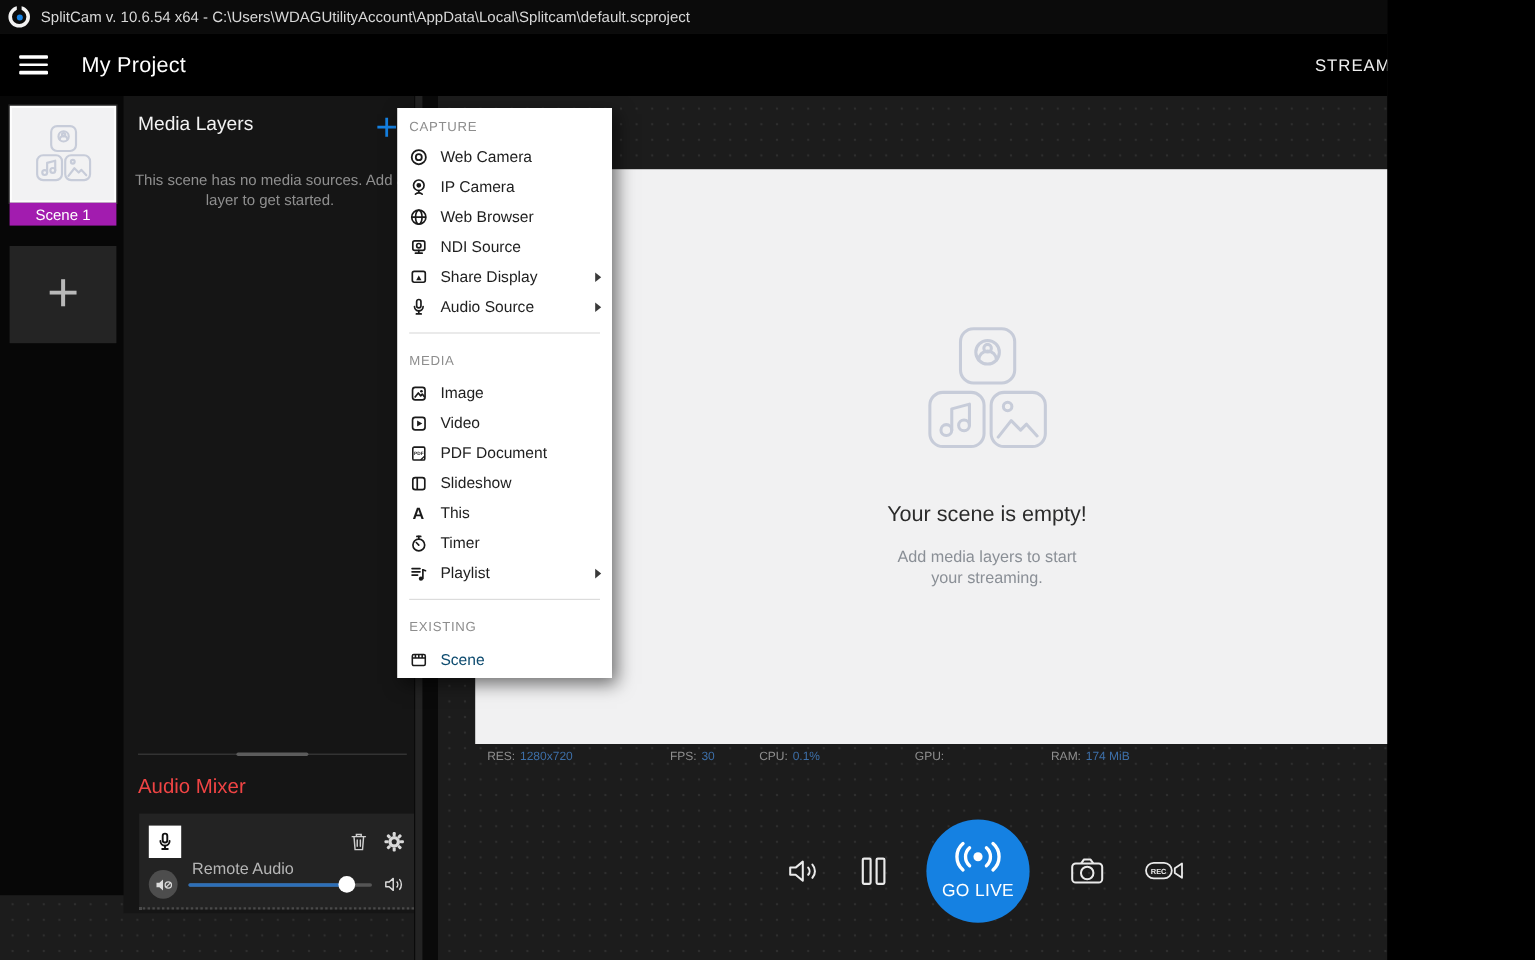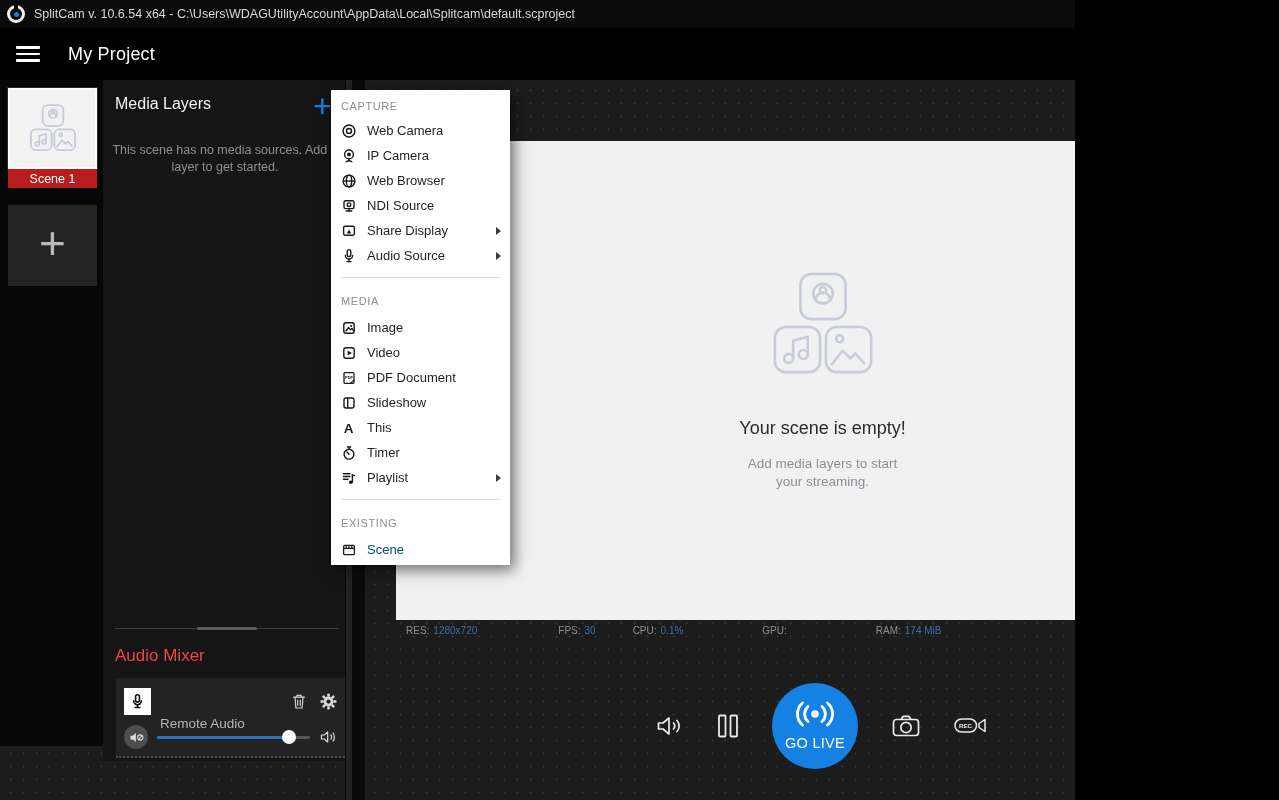--- a/index.html
+++ b/index.html
@@ -1,18 +1,18 @@
 <!DOCTYPE html>
 <html><head>
 <meta charset="utf-8">
 <style>
   * { margin:0; padding:0; box-sizing:border-box; }
   html,body { width:1279px; height:800px; background:#000; overflow:hidden; }
   body { font-family:"Liberation Sans", sans-serif; -webkit-font-smoothing:antialiased; }
-  .app { position:relative; width:1075px; height:800px; overflow:hidden;
+  .app { position:relative; width:1156px; height:800px; overflow:hidden;
          background-color:#1c1c1c;
          background-image:radial-gradient(circle, #2e2e2e 1.1px, transparent 1.3px);
          background-size:13px 13px; background-position:4px 6px; }
 
   
   .titlebar { position:absolute; left:0; top:0; width:1279px; height:28px; background:#0b0b0b;
               display:flex; align-items:center; z-index:60; }
   .app-logo { width:18px; height:18px; margin:0 9px 0 7px; position:relative; flex:none; }
   .app-logo .ring { position:absolute; inset:0; border:3px solid #f2f2f2; border-radius:50%; }
   .app-logo .notch { position:absolute; left:7px; top:-1px; width:4px; height:5px; background:#0b0b0b; }
@@ -27,21 +27,21 @@
   .hamburger { width:24px; margin-left:16px; display:flex; flex-direction:column; gap:4px; cursor:pointer; }
   .hamburger span { display:block; height:2.6px; background:#fff; border-radius:1px; }
   .project-title { color:#fff; font-size:18px; margin-left:28px; letter-spacing:.2px; }
   .stream-settings { margin-left:auto; margin-right:16px; display:flex; align-items:center; gap:12px; cursor:pointer; }
   .stream-settings .ss-label { color:#eee; font-size:14px; letter-spacing:.8px;text-align:center; }
 
   
   .scenes { position:absolute; left:0; top:80px; width:103px; height:666px; background:#070707; z-index:5; }
   .scene-thumb { position:absolute; left:8px; top:8px; width:89px; height:81px; background:#f2f2f3;
                  border:2px solid #fdfdfd; outline:1px solid #2a2a2a; display:flex; align-items:center; justify-content:center; cursor:pointer; }
-  .scene-label { position:absolute; left:8px; top:89px; width:89px; height:19px; background:#b91c1c; color:#fff;
+  .scene-label { position:absolute; left:8px; top:89px; width:89px; height:19px; background:#a21caf; color:#fff;
                  font-size:12.5px; display:flex; align-items:center; justify-content:center; }
   .add-scene { position:absolute; left:8px; top:125px; width:89px; height:81px; background:#242424;
                display:flex; align-items:center; justify-content:center; cursor:pointer; }
   .add-scene .plus { color:#b9b9b9; font-size:46px; font-weight:100; line-height:40px; margin-top:-6px; }
 
   
   .media-panel { position:absolute; left:103px; top:80px; width:244px; height:681px; background:#151515; z-index:4; }
   .ml-title { position:absolute; left:12px; top:15px; color:#f2f2f2; font-size:16px; }
   .ml-add { position:absolute; left:210px; top:8px; color:#1581e2; font-size:32px; font-weight:100; cursor:pointer; }
   .ml-empty { position:absolute; left:6px; top:62px; width:232px; text-align:center; color:#8f8f8f;

